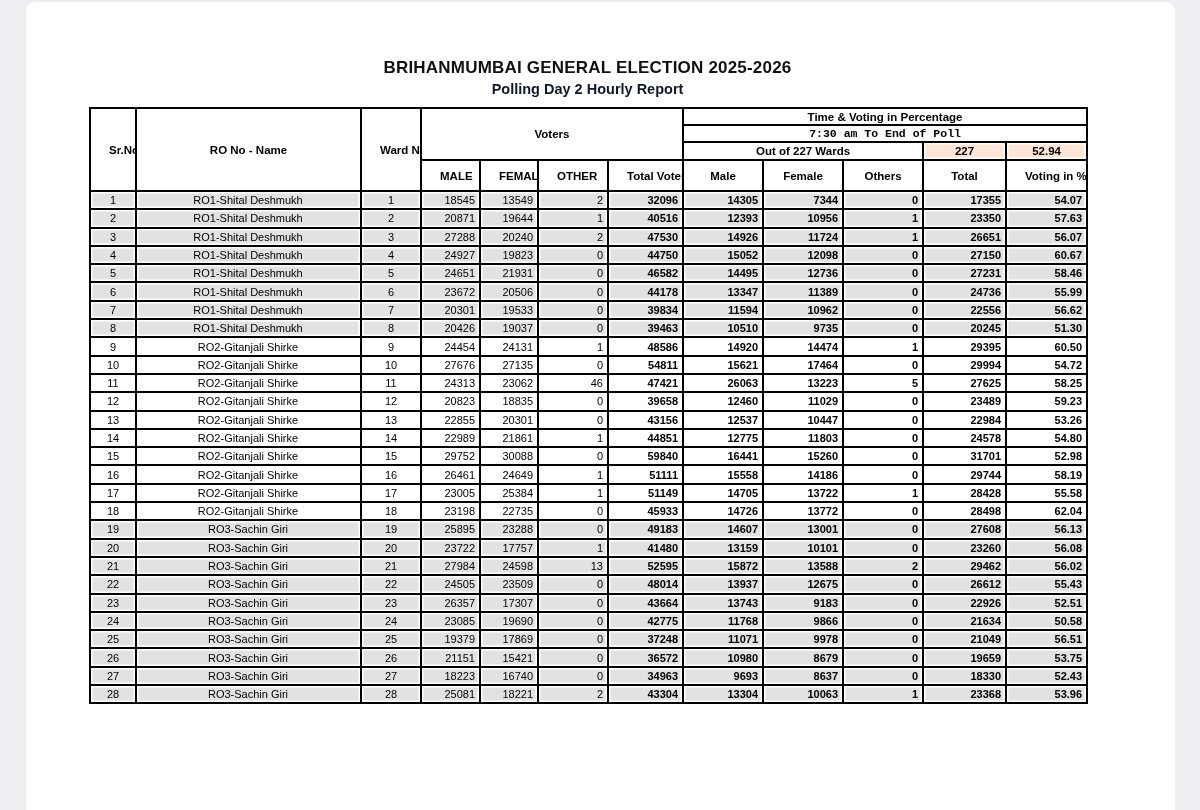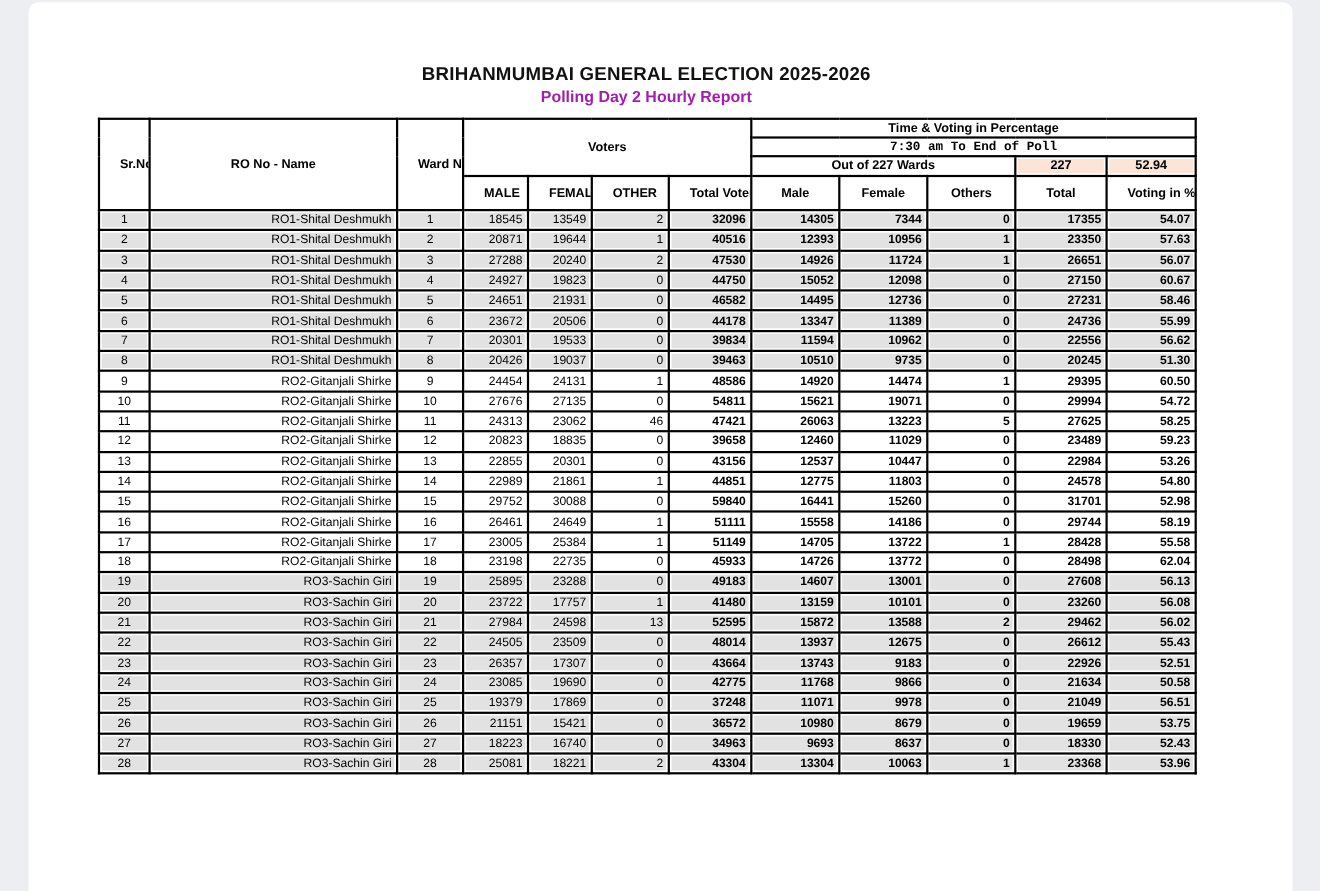--- a/index.html
+++ b/index.html
@@ -14,21 +14,21 @@
     position:absolute; left:26px; top:2px; width:1149px; height:808px;
     background:#ffffff; border-radius:9px 9px 0 0;
   }
   .content { position:absolute; left:63px; top:56px; width:997px; }
   .title {
     text-align:center; font-weight:bold; font-size:17px; line-height:20px;
     color:#111; letter-spacing:0.2px;
   }
   .subtitle {
     text-align:center; font-weight:bold; font-size:14.5px; line-height:17px;
-    margin-top:3px; color:#a21caf;
+    margin-top:3px; color:#0f172a;
   }
   table.report {
     margin-top:9px; width:997px; table-layout:fixed;
     border-collapse:collapse; border:2px solid #000;
   }
   .report th, .report td {
     border:2px solid #000; vertical-align:middle;
     overflow:hidden; white-space:nowrap;
   }
   .report thead th {
@@ -36,21 +36,21 @@
     font-size:11.5px; padding:0 18px;
   }
   .report thead tr:nth-child(1) th { height:17px; }
   .report thead tr:nth-child(2) th { height:17px;font-family:Liberation Mono, monospace; }
   .report thead tr:nth-child(3) th { height:18px; }
   .report thead tr:nth-child(4) th { height:31px; }
   .report tbody td {
     font-size:11px; height:18.3px; padding:0 4px; background:#fff;
   }
   .c { text-align:center; }
-  .l { text-align:right;  padding-left:3px !important; }
+  .l { text-align:center;  padding-left:3px !important; }
   .r { text-align:right; }
   .b { font-weight:bold; }
   .shade { background:#e2e2e2 !important; box-shadow: inset 0 0 0 1.5px #fff; }
   .peach { background:#fce4d6 !important; box-shadow: inset 0 0 0 1.5px #fff; }
 </style>
 </head>
 <body>
 
 <div class="page">
   <div class="content">
@@ -229,21 +229,21 @@
           </tr>
           <tr>
             <td class="c">10</td>
             <td class="l">RO2-Gitanjali Shirke</td>
             <td class="c">10</td>
             <td class="r">27676</td>
             <td class="r">27135</td>
             <td class="r">0</td>
             <td class="r b">54811</td>
             <td class="r b">15621</td>
-            <td class="r b">19071</td>
+            <td class="r b">17464</td>
             <td class="r b">0</td>
             <td class="r b">29994</td>
             <td class="r b">54.72</td>
           </tr>
           <tr>
             <td class="c">11</td>
             <td class="l">RO2-Gitanjali Shirke</td>
             <td class="c">11</td>
             <td class="r">24313</td>
             <td class="r">23062</td>

